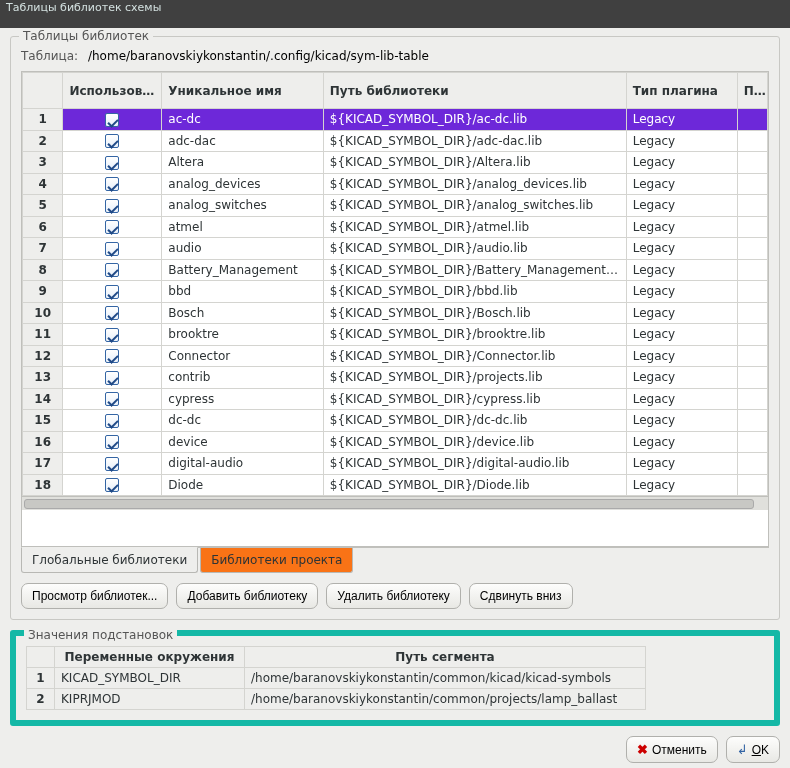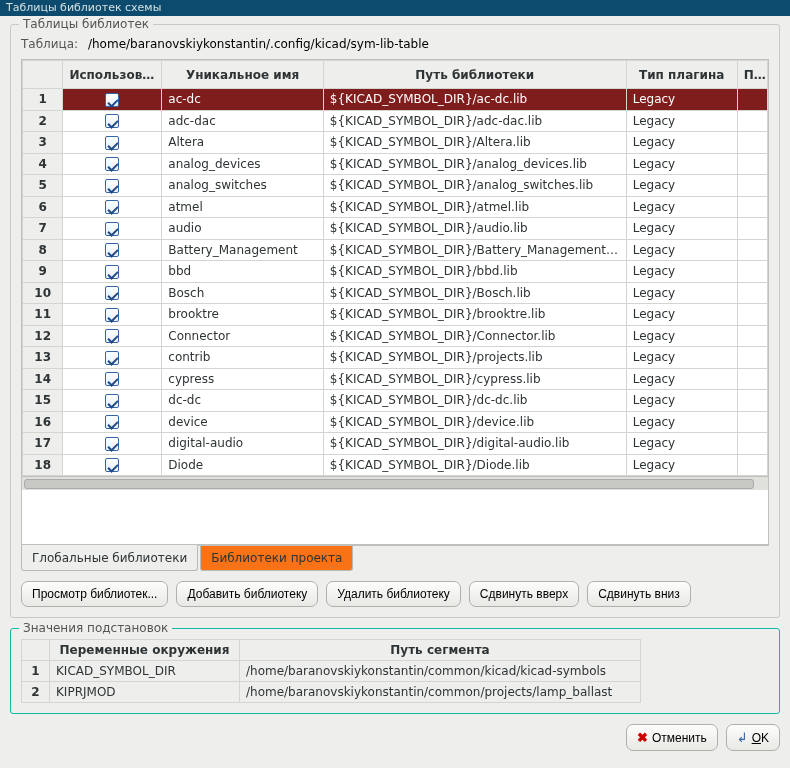--- a/index.html
+++ b/index.html
@@ -1,43 +1,43 @@
 <!DOCTYPE html>
 <html><head>
 <meta charset="utf-8">
 <style>
 * { box-sizing: border-box; margin: 0; padding: 0; }
 body { font-family: "DejaVu Sans", Arial, sans-serif; font-size: 12px; background: #eeeeec; color: #2e3436; width: 790px; height: 768px; overflow: hidden; }
-.titlebar { background: #0c4a6e; color: #d3e0df; height: 16px; padding: 1px 6px; font-size: 11px; }
+.titlebar { background: #404040; color: #d3e0df; height: 28px; padding: 1px 6px; font-size: 11px; }
 .window-body { padding: 8px 10px 17px 10px; display: flex; flex-direction: column; height: calc(100% - 16px); }
 .fieldset { border: 1px solid #c8c8c4; border-radius: 3px; padding: 8px 10px 10px 10px; position: relative; flex: 1; display: flex; flex-direction: column; margin-bottom: 10px; }
 .fieldset-label { position: absolute; top: -8px; left: 8px; background: #eeeeec; padding: 0 4px; font-size: 12px; color: #555; }
 .table-path-row { margin: 4px 0 8px 0; color: #555; font-size: 12px; }
 .path-val { color: #000000; margin-left: 6px; }
 .grid-wrap { border: 1px solid #bfbfbb; background: #fff; flex: 1; overflow: hidden; position: relative; }
 .grid { border-collapse: collapse; width: 100%; table-layout: fixed; }
 .grid th, .grid td { border: 1px solid #d4d4d0; padding: 3px 6px; font-size: 12px; text-align: left; white-space: nowrap; overflow: hidden; text-overflow: ellipsis; }
-.grid th { background: #eeeeec; font-weight: bold; text-align: center; height: 28px; }
+.grid th { background: #eeeeec; font-weight: bold; height: 36px; }
 .grid td.rowhdr { background: #eeeeec; font-weight: bold; text-align: center; width: 40px; }
-.grid tr.sel td:not(.rowhdr) { background: #7f1d1d; color: #fff; }
+.grid tr.sel td:not(.rowhdr) { background: #6d28d9; color: #fff; }
 .col-use { width: 98px; text-align: center !important; }
 .col-name { width: 160px; }
 .col-path { width: 300px; }
 .col-type { width: 110px; }
 .col-pa { width: 30px; }
 .chk { display: inline-block; width: 14px; height: 14px; border: 1px solid #3465a4; border-radius: 2px; background: linear-gradient(#fff,#e8f0fa); position: relative; vertical-align: middle; }
 .chk::after { content: ""; position: absolute; left: 2px; top: 5px; width: 8px; height: 4px; border-left: 2px solid #204a87; border-bottom: 2px solid #204a87; transform: rotate(-45deg); }
 .hscroll { height: 14px; background: #e0e0dc; border-top: 1px solid #bfbfbb; position: relative; }
 .hscroll .thumb { position: absolute; left: 2px; top: 2px; height: 10px; width: 730px; background: #c8c8c4; border: 1px solid #aaa; border-radius: 3px; }
 .tabs { margin-top: 0; display: flex; border-top: 1px solid #c0c0bc; padding-top: 0; }
 .tab { border: 1px solid #b8b8b4; border-top: none; padding: 5px 10px; background: #f97316; margin-right: 2px; border-radius: 0 0 3px 3px; font-size: 12px; cursor: pointer; }
 .tab.active { background: #eeeeec; font-weight: normal; border-top: 1px solid #eeeeec; margin-top: -1px; }
 .btn-row { display: flex; gap: 8px; margin-top: 10px; }
 .btn { border: 1px solid #b0b0ac; background: linear-gradient(#fdfdfc,#e8e8e4); border-radius: 7px; padding: 5px 10px; font-size: 12px; cursor: pointer; display: inline-flex; align-items: center; gap: 4px; }
-.subst-fieldset { border: 1px solid #14b8a6; border-radius: 3px; padding: 10px; position: relative; margin-bottom: 10px; }
+.subst-fieldset { border: 6px solid #14b8a6; border-radius: 3px; padding: 10px; position: relative; margin-bottom: 10px; }
 .subst-fieldset .fieldset-label { top: -8px; }
 .subst-grid { border-collapse: collapse; width: 620px; }
 .subst-grid th, .subst-grid td { border: 1px solid #d4d4d0; padding: 3px 6px; font-size: 12px; }
 .subst-grid th { background: #eeeeec; font-weight: bold; text-align: center; }
 .subst-grid td.rowhdr { background: #eeeeec; font-weight: bold; text-align: center; width: 28px; }
 .subst-col-var { width: 190px; }
 .dialog-buttons { display: flex; justify-content: flex-end; gap: 8px; }
 .icon-cancel { color: #cc0000; font-weight: bold; font-size: 13px; }
 .icon-ok { color: #3465a4; font-size: 13px; }
 .underline { text-decoration: underline; }
@@ -231,21 +231,20 @@
 
     <div class="tabs">
       <div class="tab active">Глобальные библиотеки</div>
       <div class="tab">Библиотеки проекта</div>
     </div>
 
     <div class="btn-row">
       <button class="btn">Просмотр библиотек...</button>
       <button class="btn">Добавить библиотеку</button>
       <button class="btn">Удалить библиотеку</button>
-      <button class="btn">Сдвинуть вверх</button>
       <button class="btn">Сдвинуть вниз</button>
     </div>
   </div>
 
   <div class="subst-fieldset">
     <div class="fieldset-label">Значения подстановок</div>
     <table class="subst-grid">
       <thead>
         <tr>
           <th style="width:28px"></th>

